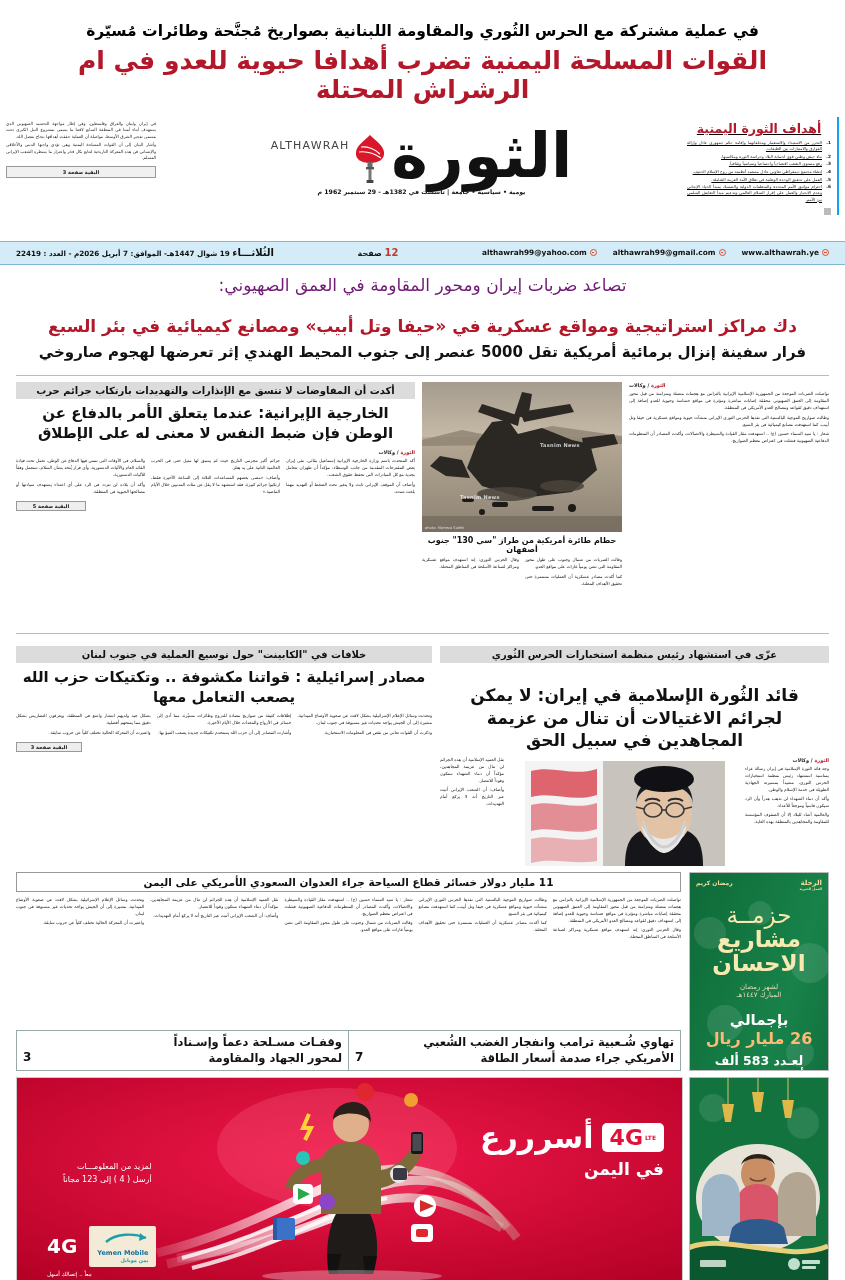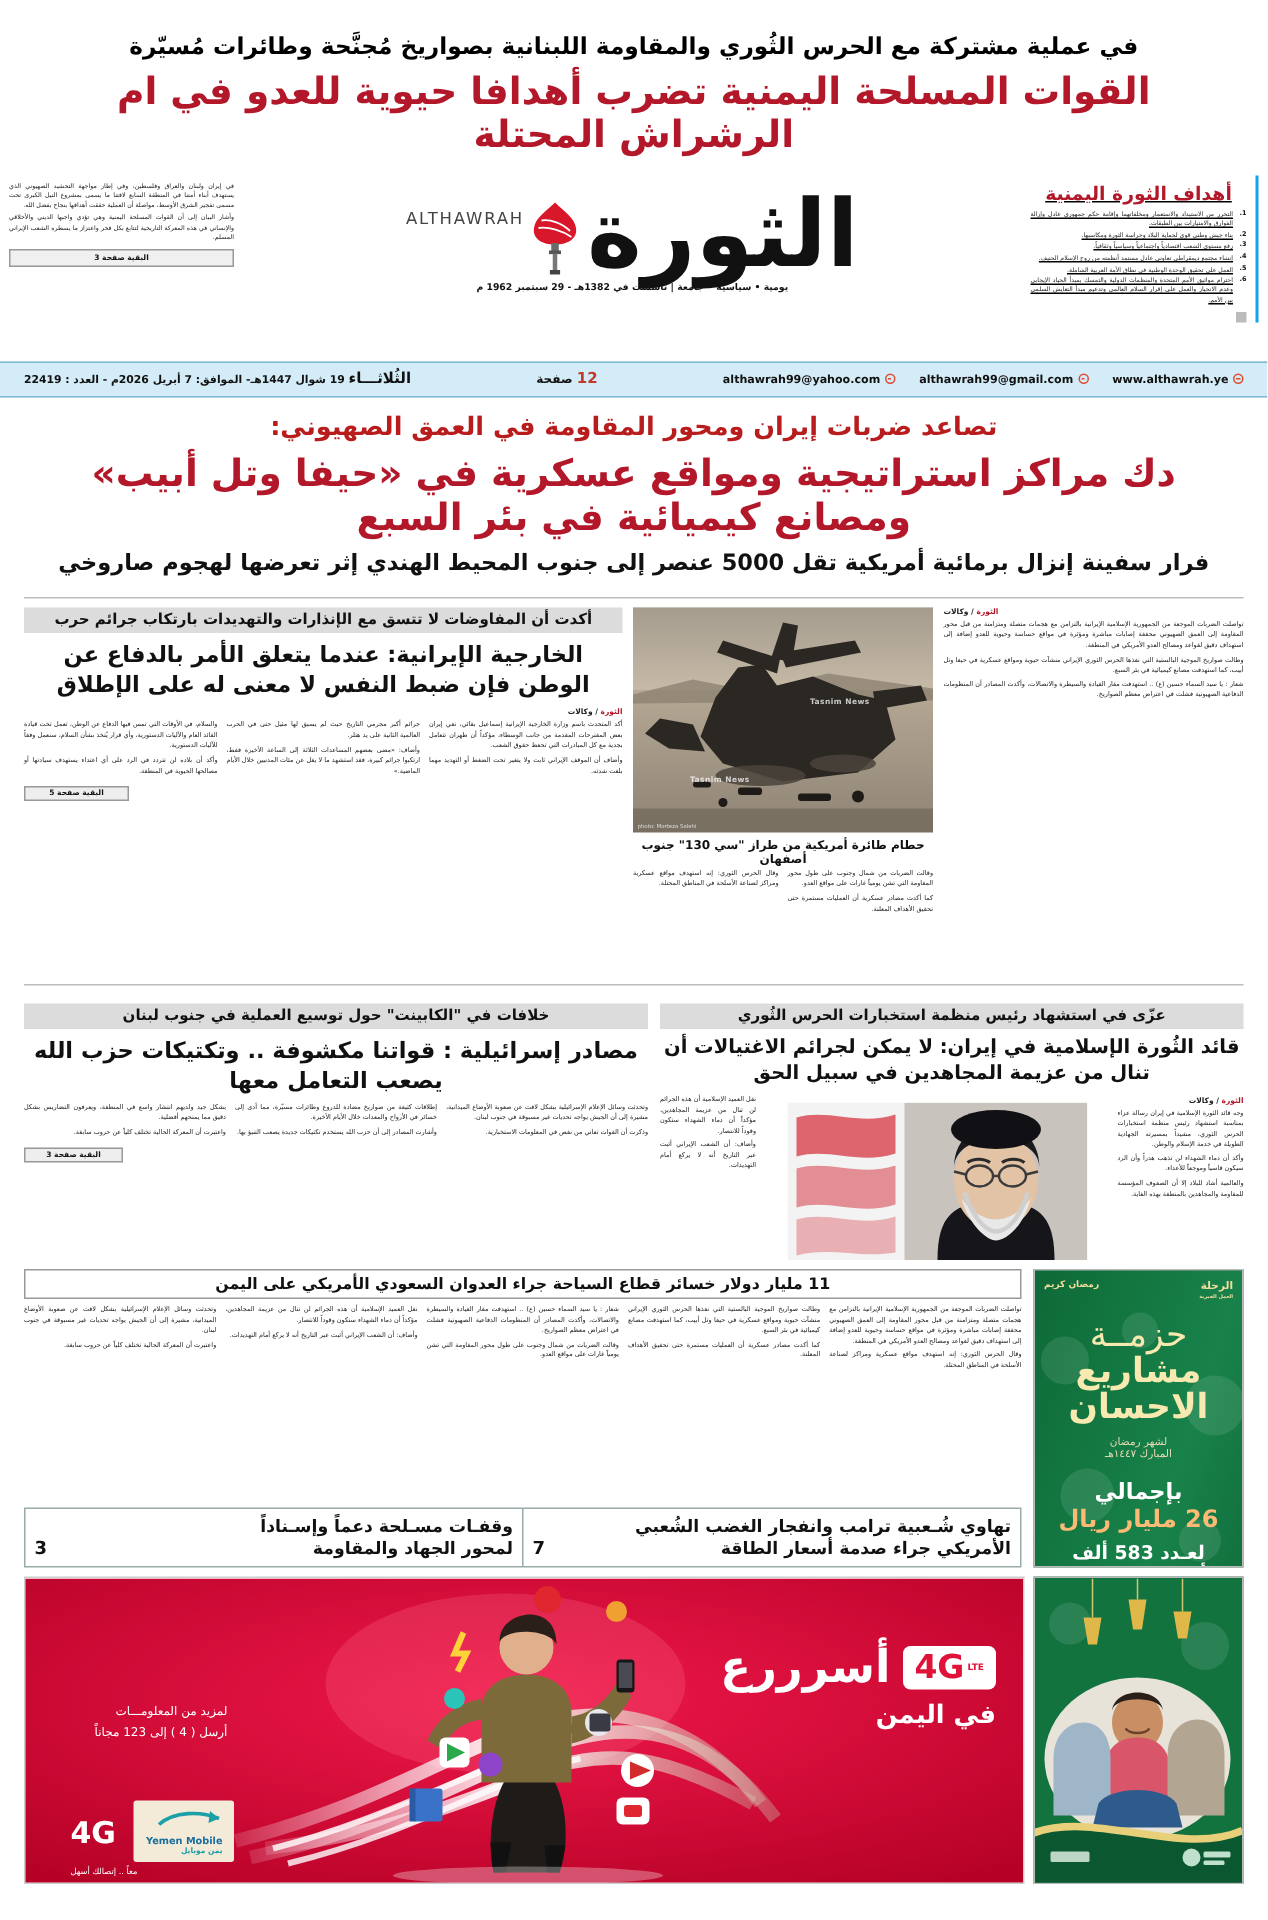--- a/index.html
+++ b/index.html
@@ -82,22 +82,22 @@
   .contacts span { display:flex; align-items:center; gap:3px; }
   .dot-ic { width:7px; height:7px; border:1.2px solid #e04a2f; border-radius:50%; display:inline-block; position:relative;}
   .dot-ic::after{content:"";position:absolute;inset:1.4px;border-top:1.2px solid #e04a2f;}
   .pagecount { font-size: 8px; font-weight:bold; }
   .pagecount b { color:#c0392b; font-size:10px; }
   .datebar { font-size:7.2px; font-weight:bold; }
   .datebar .dayname { font-size:10px; letter-spacing:1.5px; }
 
   
   .lead { text-align:center; padding: 10px 16px 8px; }
-  .lead-kicker { font-size:17px; font-weight:bold; color:#b91c1c; letter-spacing:-0.3px;}
-  .lead-main { font-size:25px; font-weight:bold; color:#b3182a; margin-top:7px; line-height:1.15; letter-spacing:-0.5px;}
+  .lead-kicker { font-size:17px; font-weight:normal; color:#701a75; letter-spacing:-0.3px;}
+  .lead-main { font-size:17px; font-weight:bold; color:#b3182a; margin-top:22px; line-height:1.15; letter-spacing:-0.5px;}
   .lead-sub { font-size:15px; font-weight:bold; color:#111; margin-top:7px; letter-spacing:-0.2px;}
 
   .rule { height:1px; background:#bbb; margin: 6px 16px; }
 
   
   .main-grid {
     display:flex; gap:7px; padding: 0 16px; height: 245px;
   }
   .col-right { width: 200px; }
   .col-mid   { width: 200px; }
@@ -334,21 +334,21 @@
       <div class="pagelink" style="width:70px; margin-right:auto;">البقية صفحة 5</div>
     </div>
   </div>
 
   <div class="rule"></div>
 
   <div class="tier2">
 
     <div class="t2-right">
       <div class="grayband">عزّى في استشهاد رئيس منظمة استخبارات الحرس الثُوري</div>
-      <div class="art-head" style="font-size:13px;">قائد الثُورة الإسلامية في إيران: لا يمكن لجرائم الاغتيالات أن تنال من عزيمة المجاهدين في سبيل الحق</div>
+      <div class="art-head" style="font-size:17px;margin-top:16px;">قائد الثُورة الإسلامية في إيران: لا يمكن لجرائم الاغتيالات أن تنال من عزيمة المجاهدين في سبيل الحق</div>
       <div style="display:flex; gap:6px;">
         <div style="width:84px;">
           <div class="byline" style="text-align:right;">
             <span class="br">الثورة</span>
             <span>/ وكالات</span>
           </div>
           <div class="body-txt">
             <p>وجه قائد الثورة الإسلامية في إيران رسالة عزاء بمناسبة استشهاد رئيس منظمة استخبارات الحرس الثوري، مشيداً بمسيرته الجهادية الطويلة في خدمة الإسلام والوطن.</p>
             <p>وأكد أن دماء الشهداء لن تذهب هدراً وأن الرد سيكون قاسياً وموجعاً للأعداء.</p>
             <p>والعالمية أشاد للبلاد إلا أن الصفوف المؤسسة للمقاومة والمجاهدين بالمنطقة بهذه الغاية.</p>

